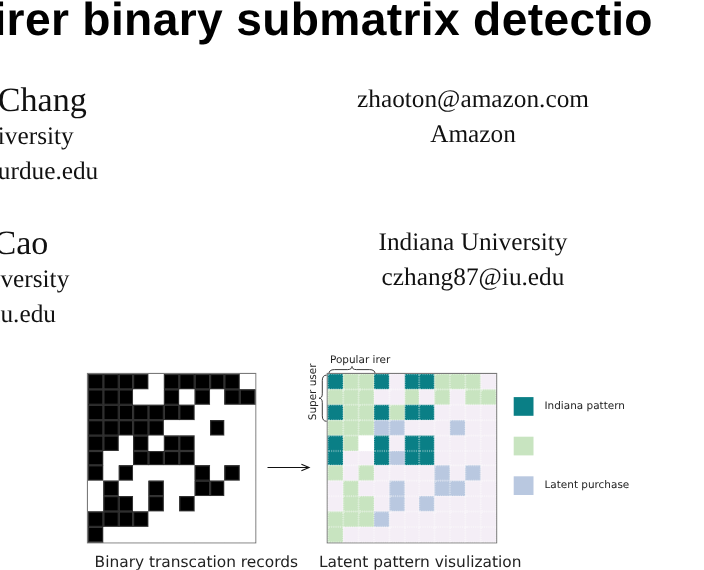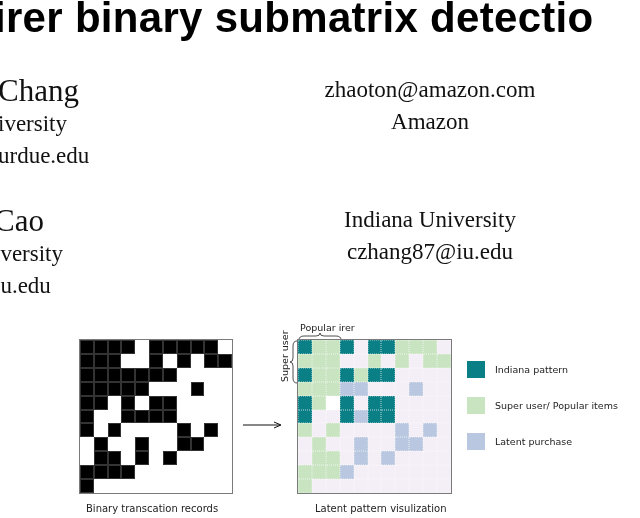--- a/index.html
+++ b/index.html
@@ -22,21 +22,21 @@
     grid-template-columns: repeat(11, 1fr);
     grid-template-rows: repeat(11, 1fr);
     border: 1.5px solid #7a7a7a; box-sizing: border-box;
   }
   .cell { box-sizing: border-box; }
   .bin .cell.on { background: #000; border: 0.5px solid #333; }
   .bin .cell.off { background: #fff; }
   .lat .cell { border: 0.5px dotted rgba(255,255,255,0.35); }
 
   .caption {
-    position: absolute; font-size: 10px; white-space: nowrap;
+    position: absolute; font-size: 14px; white-space: nowrap;
     font-family: "DejaVu Sans", "Liberation Sans", sans-serif; color: #222;
   }
   .legend-item { position: absolute; display: flex; align-items: center; }
   .legend-swatch { width: 18px; height: 17px; margin-right: 10px; }
   .legend-label {
     font-size: 9.5px; font-family: "DejaVu Sans", "Liberation Sans", sans-serif; color: #222;
   }
   .arrow { position: absolute; left: 243px; top: 420px; width: 40px; height: 10px; }
   .side-label {
     position: absolute; font-size: 9.5px; white-space: nowrap;
@@ -323,26 +323,25 @@
     <div class="cell" style="background: rgb(244, 238, 246);"></div>
     <div class="cell" style="background: rgb(244, 238, 246);"></div>
     <div class="cell" style="background: rgb(244, 238, 246);"></div>
     <div class="cell" style="background: rgb(244, 238, 246);"></div>
     <div class="cell" style="background: rgb(244, 238, 246);"></div>
     <div class="cell" style="background: rgb(244, 238, 246);"></div>
     <div class="cell" style="background: rgb(244, 238, 246);"></div>
   </div>
 
 <div class="caption" style="left:86px; top:503px;">Binary transcation records</div>
-<div class="caption" style="left:315px; top:503px;">Latent pattern visulization</div>
+<div class="caption" style="left:290px; top:503px;">Latent pattern visulization</div>
 
 <div class="legend-item" style="left:467px; top:361px;">
   <span class="legend-swatch" style="background:#0a7f86"></span>
   <span class="legend-label">Indiana pattern</span>
 </div>
 <div class="legend-item" style="left:467px; top:397px;">
   <span class="legend-swatch" style="background:#c8e4c0"></span>
-  <span class="legend-label">Super user/ Popular items</span>
 </div>
 <div class="legend-item" style="left:467px; top:433px;">
   <span class="legend-swatch" style="background:#b9c8e0"></span>
   <span class="legend-label">Latent purchase</span>
 </div>
 
 </body></html>

